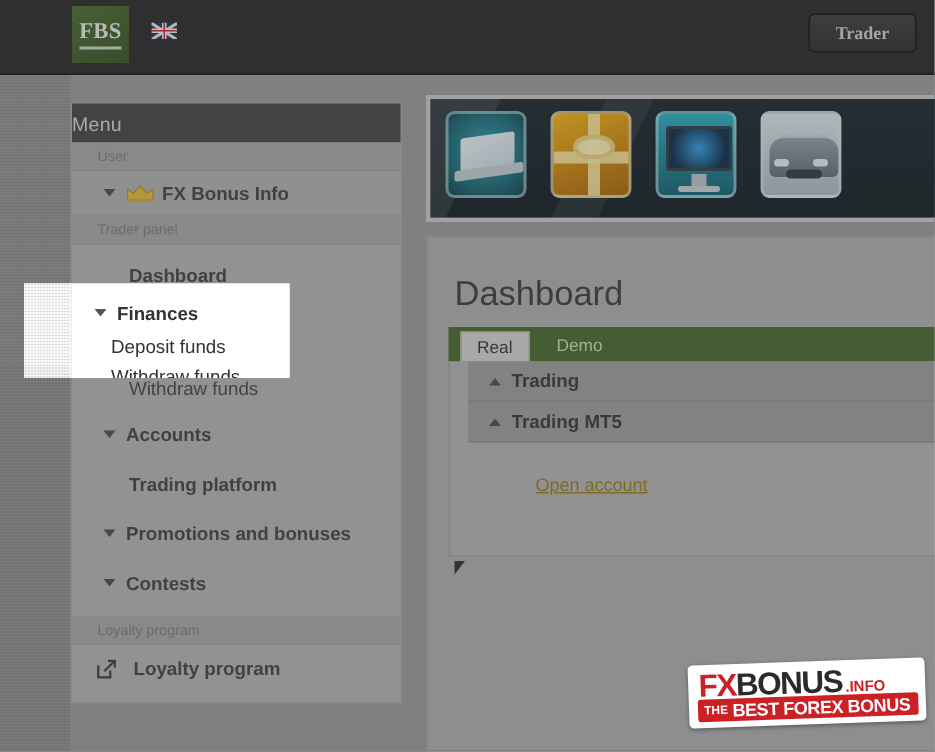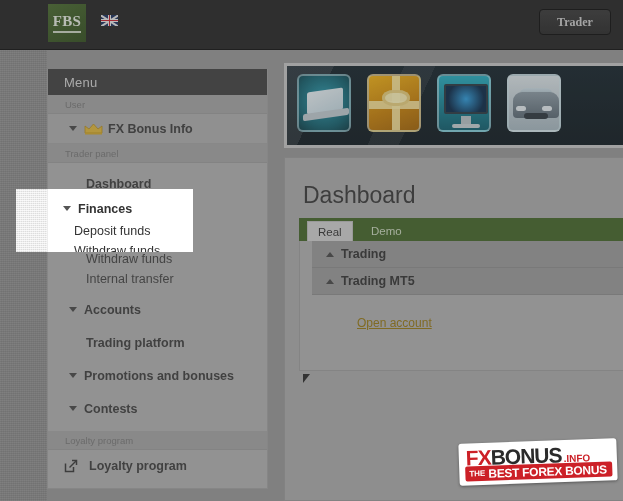--- a/index.html
+++ b/index.html
@@ -69,21 +69,21 @@
 
   
   .sidebar {
     position:absolute; left:47px; top:69px; width:221px;
     background:#b4b4b4;
     border:1px solid #a2a2a2; border-top:none;
     padding-bottom:6px;
   }
   .menu-head {
     height:26px; background:#434343; color:#d6d6d6;
-    display:flex; align-items:center; padding-left:16px;
+    display:flex; align-items:center; 
     font-size:13px; letter-spacing:.2px;
   }
   .sect-label {
     height:19px; background:#a6a6a6; color:#7c7c7c;
     display:flex; align-items:center; padding-left:17px;
     font-size:9.5px; border-bottom:1px solid #9e9e9e;
   }
   .m-row {
     display:flex; align-items:center; gap:5px;
     padding:0 10px 0 21px; min-height:25px;
@@ -290,23 +290,20 @@
     <div class="m-row spaced">
       <span class="caret"></span>
       <span class="lbl">Finances</span>
     </div>
     <div class="m-row sub">
       <span class="lbl">Deposit funds</span>
     </div>
     <div class="m-row sub">
       <span class="lbl">Withdraw funds</span>
     </div>
-    <div class="m-row sub">
-      <span class="lbl">Internal transfer</span>
-    </div>
 
     <div class="m-row spaced">
       <span class="caret"></span>
       <span class="lbl">Accounts</span>
     </div>
 
     <div class="m-row plain spaced">
       <span class="lbl">Trading platform</span>
     </div>
 

